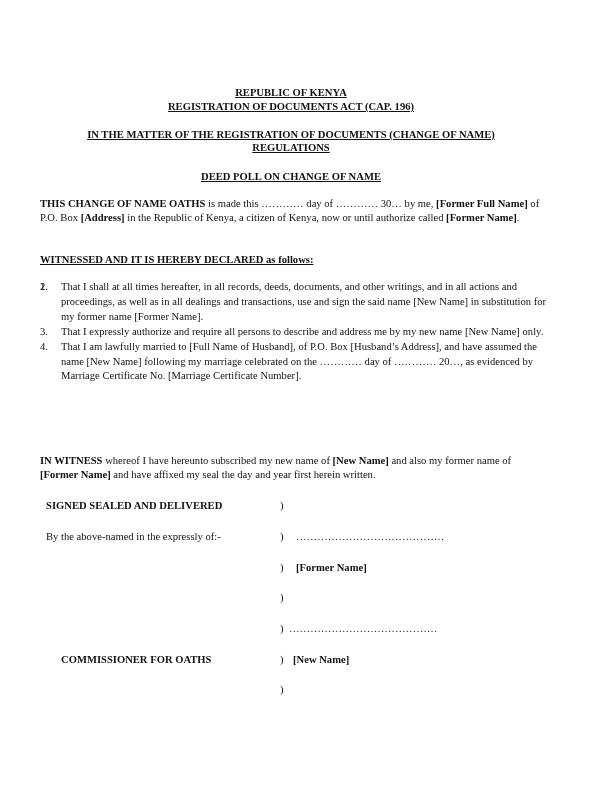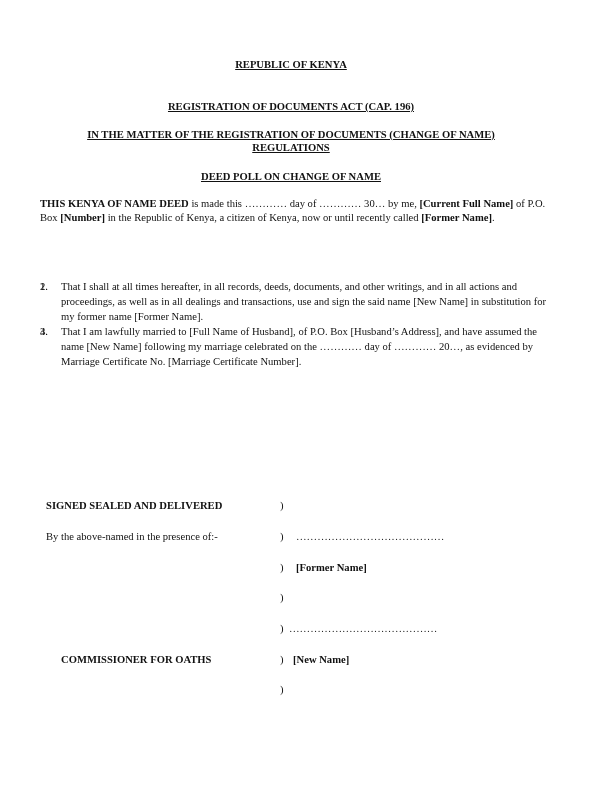--- a/index.html
+++ b/index.html
@@ -28,44 +28,46 @@
   .sig-left { position: absolute; }
   .sig-paren { position: absolute; left: 280px; }
   .sig-right { position: absolute; left: 293px; }
   b { font-weight: bold; }
 </style>
 </head>
 <body>
 
 <div class="page">
 
-  <div class="heading" style="top:58px;">REPUBLIC OF KENYA</div>
+  <div class="heading" style="top:86px;">REPUBLIC OF KENYA</div>
   <div class="heading" style="top:100px;">REGISTRATION OF DOCUMENTS ACT (CAP. 196)</div>
   <div class="heading" style="top:128px;">IN THE MATTER OF THE REGISTRATION OF DOCUMENTS (CHANGE OF NAME)</div>
   <div class="heading" style="top:141px;">REGULATIONS</div>
   <div class="heading" style="top:170px;">DEED POLL ON CHANGE OF NAME</div>
 
-  <div class="para" style="top:197px;"><b>THIS KENYA OF NAME DEED</b><span> is made this ………… day of ………… 30… by me, </span><b>[Current Full Name]</b><span> of P.O. Box </span><b>[Number]</b><span> in the Republic of Kenya, a citizen of Kenya, now or until recently called </span><b>[Former Name]</b><span>.</span></div>
+  <div class="para" style="top:197px;"><b>THIS CHANGE OF NAME OATHS</b><span> is made this ………… day of ………… 30… by me, </span><b>[Former Full Name]</b><span> of P.O. Box </span><b>[Address]</b><span> in the Republic of Kenya, a citizen of Kenya, now or until authorize called </span><b>[Former Name]</b><span>.</span></div>
 
+  <div class="sub-heading" style="top:254px;">WITNESSED AND IT IS HEREBY DECLARED as follows:</div>
 
   <ol class="decl">
     <li><span class="num">1.</span></li>
     <li><span class="num">2.</span><span>That I shall at all times hereafter, in all records, deeds, documents, and other writings, and in all actions and proceedings, as well as in all dealings and transactions, use and sign the said name [New Name] in substitution for my former name [Former Name].</span></li>
-    <li><span class="num">3.</span></li>
+    <li><span class="num">3.</span><span>That I expressly authorize and require all persons to describe and address me by my new name [New Name] only.</span></li>
     <li><span class="num">4.</span><span>That I am lawfully married to [Full Name of Husband], of P.O. Box [Husband’s Address], and have assumed the name [New Name] following my marriage celebrated on the ………… day of ………… 20…, as evidenced by Marriage Certificate No. [Marriage Certificate Number].</span></li>
   </ol>
 
+  <div class="para" style="top:454px;"><b>IN WITNESS</b><span> whereof I have hereunto subscribed my new name of </span><b>[New Name]</b><span> and also my former name of </span><b>[Former Name]</b><span> and have affixed my seal the day and year first herein written.</span></div>
 
   <div>
     <div class="sig-row" style="top:500px;">
       <b class="sig-left" style="left:46px;">SIGNED SEALED AND DELIVERED</b>
       <span class="sig-paren">)</span>
     </div>
     <div class="sig-row" style="top:531px;">
-      <span class="sig-left" style="left:46px;">By the above-named in the presence of:-</span>
+      <span class="sig-left" style="left:46px;">By the above-named in the expressly of:-</span>
       <span class="sig-paren">)</span>
       <span class="sig-right" style="left:296px;">……………………………………</span>
     </div>
     <div class="sig-row" style="top:562px;">
       <span class="sig-paren">)</span>
       <b class="sig-right" style="left:296px;">[Former Name]</b>
     </div>
     <div class="sig-row" style="top:592px;">
       <span class="sig-paren">)</span>
     </div>

